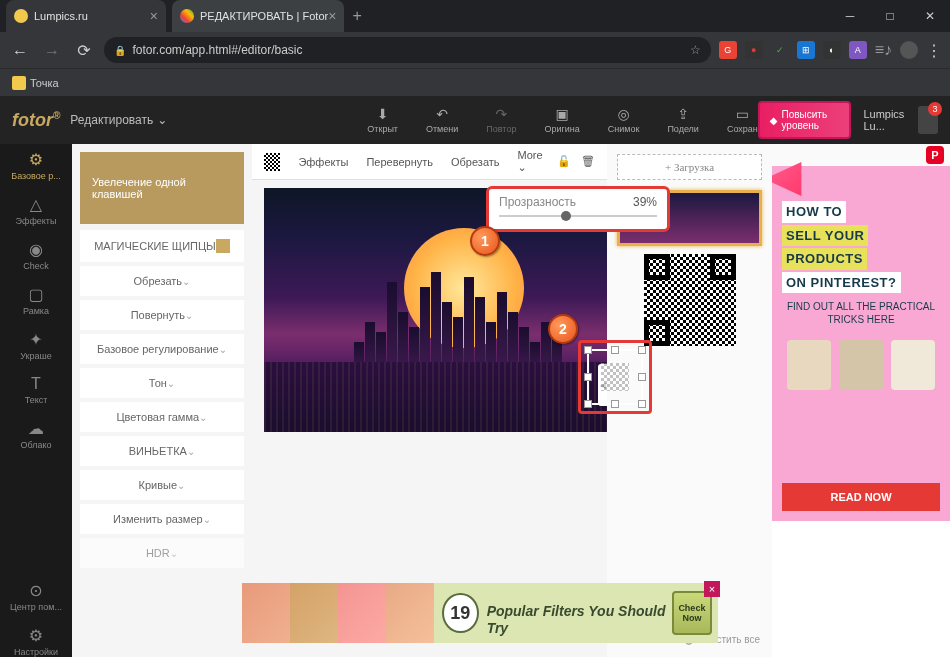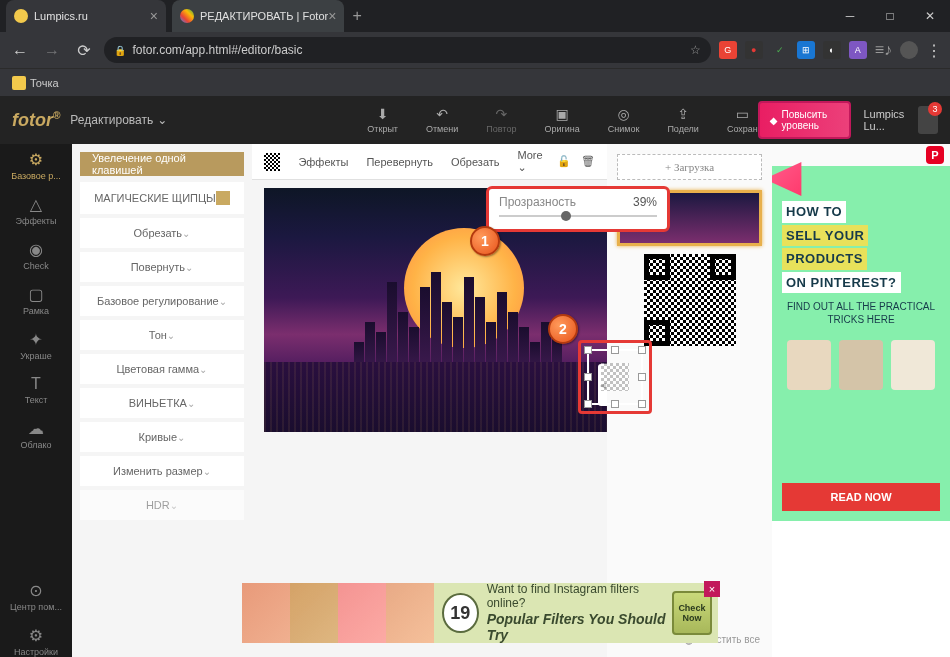--- a/index.html
+++ b/index.html
@@ -42,21 +42,21 @@
 .badge { position:absolute; top:-4px; right:-4px; background:#e53935; color:#fff; font-size:9px; width:14px; height:14px; border-radius:50%; display:flex; align-items:center; justify-content:center; }
 
 .app-body { position:absolute; top:48px; bottom:0; left:0; right:0; display:flex; }
 
 .left-rail { width:72px; background:#1a1a1a; display:flex; flex-direction:column; align-items:center; padding-top:6px; gap:14px; }
 .rail-item { display:flex; flex-direction:column; align-items:center; color:#888; font-size:9px; gap:2px; cursor:pointer; }
 .rail-item.active { color:#c9a961; }
 .rail-icon { font-size:16px; }
 
 .side-panel { width:180px; background:#f5f5f5; padding:8px; overflow:hidden; }
-.panel-header { background:#b89a5e; color:#fff; padding:0 12px; font-size:11px; margin-bottom:6px; }
+.panel-header { background:#b89a5e; color:#fff; padding:24px 12px; font-size:11px; margin-bottom:6px; }
 .panel-item { background:#fff; padding:9px 12px; font-size:11px; color:#666; margin-bottom:4px; display:flex; align-items:center; justify-content:center; cursor:pointer; }
 .panel-item-flag { width:14px; height:14px; background:#c9a961; float:right; }
 .chev { color:#aaa; font-size:10px; }
 
 .canvas-area { flex:1; background:#f5f5f5; position:relative; }
 .canvas-toolbar { height:36px; background:#fff; display:flex; align-items:center; padding:0 12px; gap:18px; font-size:11px; color:#555; border-bottom:1px solid #e0e0e0; }
 .canvas-toolbar .qr-tiny { width:18px; height:18px; background:repeating-conic-gradient(#000 0 90deg,#fff 0 180deg); background-size:4px 4px; }
 .tb-item { cursor:pointer; }
 .tb-right { margin-left:auto; display:flex; gap:10px; align-items:center; }
 
@@ -91,21 +91,21 @@
 .qr-big::before { content:''; position:absolute; inset:0; background:repeating-conic-gradient(#000 0 90deg,#fff 0 180deg); background-size:6px 6px; }
 .qr-corner { position:absolute; width:26px; height:26px; border:5px solid #000; }
 .qr-corner.tl { top:0; left:0; }
 .qr-corner.tr { top:0; right:0; }
 .qr-corner.bl { bottom:0; left:0; }
 .clear-btn { position:absolute; bottom:12px; right:12px; font-size:10px; color:#999; cursor:pointer; }
 
 .ad-panel { width:178px; background:#fff; position:relative; }
 .ad-top { height:22px; background:#fafafa; display:flex; align-items:center; justify-content:flex-end; padding:0 6px; }
 .pinterest-badge { width:18px; height:18px; background:#e60023; border-radius:4px; color:#fff; font-size:11px; font-weight:bold; display:flex; align-items:center; justify-content:center; }
-.ad-body { padding:10px; position:relative; background:#86efac; height:355px; }
+.ad-body { padding:10px; position:relative; background:#f9a8d4; height:355px; }
 .ad-text { font-size:13px; font-weight:bold; color:#163a4a; letter-spacing:.5px; line-height:1.5; }
 .ad-text .bg1 { background:#fff; padding:1px 4px; display:inline-block; margin:1px 0; }
 .ad-text .bg2 { background:#e8e15a; padding:1px 4px; display:inline-block; margin:1px 0; }
 .ad-sub { font-size:10px; color:#163a4a; text-align:center; margin-top:6px; line-height:1.3; }
 .ad-cta { background:#e53935; color:#fff; text-align:center; padding:8px; font-size:11px; font-weight:bold; position:absolute; bottom:10px; left:10px; right:10px; cursor:pointer; }
 .megaphone { position:absolute; top:-4px; left:0px; width:42px; height:34px; background:linear-gradient(135deg,#ff5a8a,#ff3366); clip-path:polygon(0 40%,70% 0,70% 100%,0 60%); }
 .bag { width:44px; height:50px; background:#e8d8bf; border-radius:4px; display:inline-block; margin:4px; position:relative; }
 
 
 .mini-nav { position:absolute; bottom:44px; left:370px; width:85px; height:54px; background:linear-gradient(180deg,#1b1840,#7b2e6e); border:1px solid #555; }
@@ -427,17 +427,17 @@
 <div class="banner-ad">
   <div class="banner-close">×</div>
   <div class="banner-imgs">
     <div class="banner-img"></div>
       <div class="banner-img" style="filter:hue-rotate(20deg)"></div>
       <div class="banner-img" style="filter:hue-rotate(-20deg)"></div>
       <div class="banner-img" style="filter:sepia(.3)"></div>
   </div>
   <div class="banner-num">19</div>
   <div class="banner-text">
-    <span>Want to find Instagram filters online?</span><br>
+    <br>
     <b>Popular Filters You Should Try</b>
   </div>
   <div class="banner-cta">Check Now</div>
 </div>
 
 </body></html>

